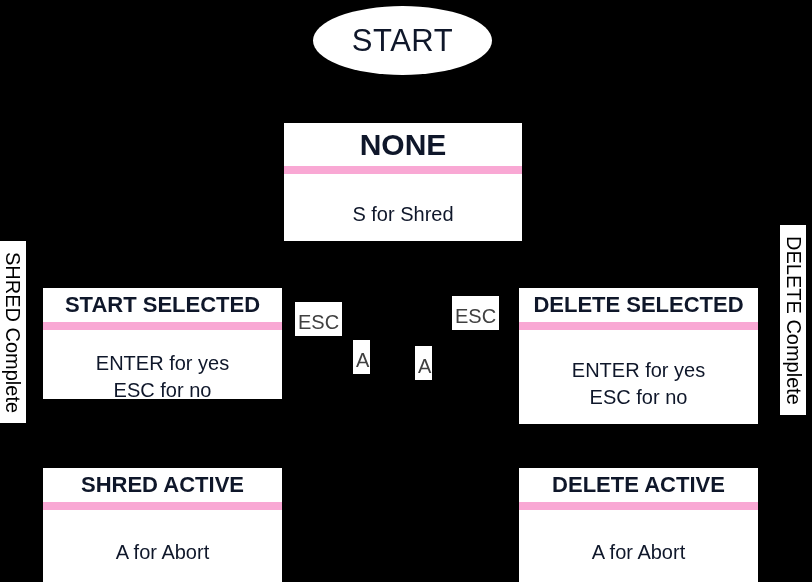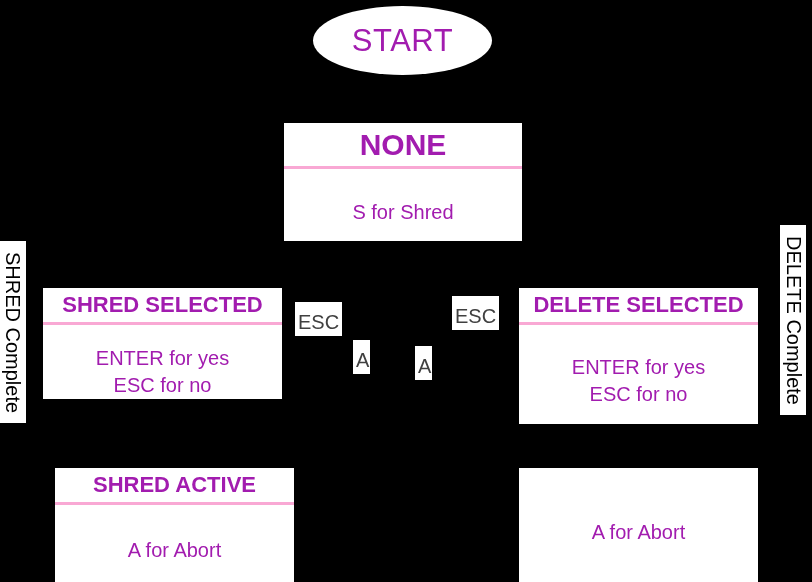--- a/index.html
+++ b/index.html
@@ -11,21 +11,21 @@
     position: relative;
     width: 812px;
     height: 582px;
     background: #000000;
     overflow: hidden;
     font-family: "Liberation Sans", sans-serif;
   }
   .node {
     position: absolute;
     background: #ffffff;
-    color: #a21caf;
+    color: #0f172a;
     box-sizing: border-box;
   }
   
   #start-node {
     left: 313px;
     top: 6px;
     width: 179px;
     height: 69px;
     border-radius: 50%;
     display: flex;
@@ -41,21 +41,21 @@
   .state-box {
     display: flex;
     flex-direction: column;
   }
   .state-box .title {
     font-size: 26px;
     font-weight: bold;
     text-align: center;
     padding-top: 4px;
     padding-bottom: 4px;
-    border-bottom: 3px solid #f9a8d4;
+    border-bottom: 8px solid #f9a8d4;
     line-height: 1.18;
   }
   .state-box .body {
     flex: 1;
     display: flex;
     flex-direction: column;
     align-items: center;
     justify-content: center;
     font-size: 20px;
     line-height: 1.35;
@@ -84,21 +84,20 @@
     left: 519px;
     top: 288px;
     width: 239px;
     height: 136px;
   }
   #shred-active-node {
     left: 43px;
     top: 468px;
     width: 239px;
     height: 114px;
-    margin-left: 12px;
   }
   #delete-active-node {
     left: 519px;
     top: 468px;
     width: 239px;
     height: 114px;
   }
   #shred-selected-node .title,
   #delete-selected-node .title,
   #shred-active-node .title,
@@ -160,21 +159,21 @@
   </div>
 
   <div class="node state-box" id="none-node">
     <div class="title">NONE</div>
     <div class="body">
       <span class="line">S for Shred</span>
     </div>
   </div>
 
   <div class="node state-box" id="shred-selected-node">
-    <div class="title">SHRED SELECTED</div>
+    <div class="title">START SELECTED</div>
     <div class="body">
       <span class="line">ENTER for yes</span>
       <span class="line">ESC for no</span>
     </div>
   </div>
 
   <div class="node state-box" id="delete-selected-node">
     <div class="title">DELETE SELECTED</div>
     <div class="body">
       <span class="line">ENTER for yes</span>
@@ -183,20 +182,21 @@
   </div>
 
   <div class="node state-box" id="shred-active-node">
     <div class="title">SHRED ACTIVE</div>
     <div class="body">
       <span class="line">A for Abort</span>
     </div>
   </div>
 
   <div class="node state-box" id="delete-active-node">
+    <div class="title">DELETE ACTIVE</div>
     <div class="body">
       <span class="line">A for Abort</span>
     </div>
   </div>
 
   <div class="side-label" id="shred-complete-label">
     <span class="vtext">SHRED Complete</span>
   </div>
   <div class="side-label" id="delete-complete-label">
     <span class="vtext">DELETE Complete</span>

